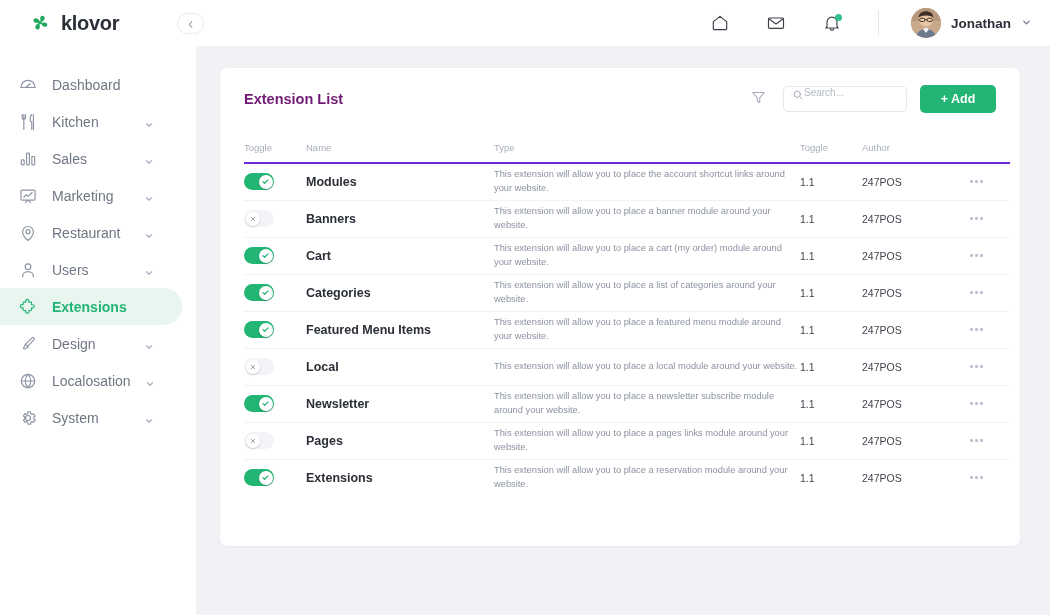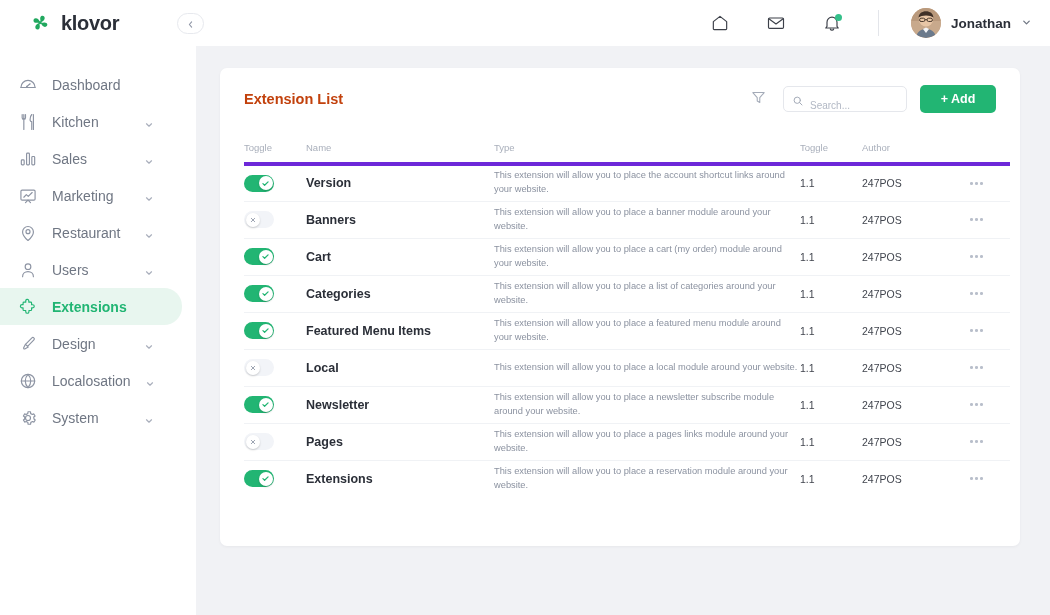--- a/index.html
+++ b/index.html
@@ -116,35 +116,35 @@
     box-shadow: 0 1px 3px rgba(30,40,60,.05);
     padding: 0 24px;
     position: relative;
   }
   .card-head {
     display: flex; align-items: center;
     height: 62px;
     gap: 0;
   }
   .card-title {
-    font-size: 14.5px; font-weight: 700; color: #c2410c;
+    font-size: 14.5px; font-weight: 700; color: #701a75;
     flex: 1;
   }
   .filter-btn {
     width: 30px; height: 30px;
     display: flex; align-items: center; justify-content: center;
     cursor: pointer; color: #9aa1b0;
     margin-right: 10px;
   }
   .search-box {
     width: 124px; height: 26px;
     border: 1px solid #e5e7ec;
     border-radius: 5px;
-    display: flex; align-items: flex-end;
-    padding: 0 8px; gap: 6px;
+    display: flex; align-items: flex-start;
+    padding: 0 8px; 
     margin-right: 13px;
   }
   .search-box input {
     border: none; outline: none;
     font-size: 10px; color: #8d94a2;
     font-family: "Liberation Sans", sans-serif;
     width: 100%; background: transparent;
   }
   .search-box input::placeholder { color: #b2b8c4; }
   .add-btn {
@@ -170,21 +170,21 @@
   .tab.active::after {
     content: ""; position: absolute; left: 0; right: 0; bottom: -1px;
     height: 2px; background: #22b573; border-radius: 2px;
   }
 
   
   table.ext-table { width: 100%; border-collapse: collapse; table-layout: fixed; }
   table.ext-table th {
     font-size: 9.5px; font-weight: 400; color: #a9afbb;
     text-align: left; padding: 12px 0 9px 0;
-    border-bottom: 4px solid #6d28d9;
+    border-bottom: 2px solid #6d28d9;
   }
   .col-toggle { width: 62px; }
   .col-name   { width: 188px; }
   .col-type   { width: 306px; }
   .col-ver    { width: 62px; }
   .col-author { width: 108px; }
   .col-act    { width: 40px; }
 
   table.ext-table td {
     border-bottom: 1px solid #f0f2f5;
@@ -501,21 +501,21 @@
   <tr class="ext-row">
     <td>
       <span class="toggle on">
         <span class="knob">
                       <svg viewBox="0 0 14 14" width="9" height="9" fill="none" stroke="#22b573" stroke-width="1.9" stroke-linecap="round" stroke-linejoin="round">
                         <path d="M3 7.2l2.6 2.6L11 4.4"></path>
                       </svg>
                     </span>
       </span>
     </td>
-    <td class="cell-name">Version</td>
+    <td class="cell-name">Modules</td>
     <td class="cell-type">This extension will allow you to place the account shortcut links around your website.</td>
     <td class="cell-ver">1.1</td>
     <td class="cell-auth">247POS</td>
     <td class="cell-act">
       <span class="dots">
                     <i></i>
                     <i></i>
                     <i></i>
                   </span>
     </td>

